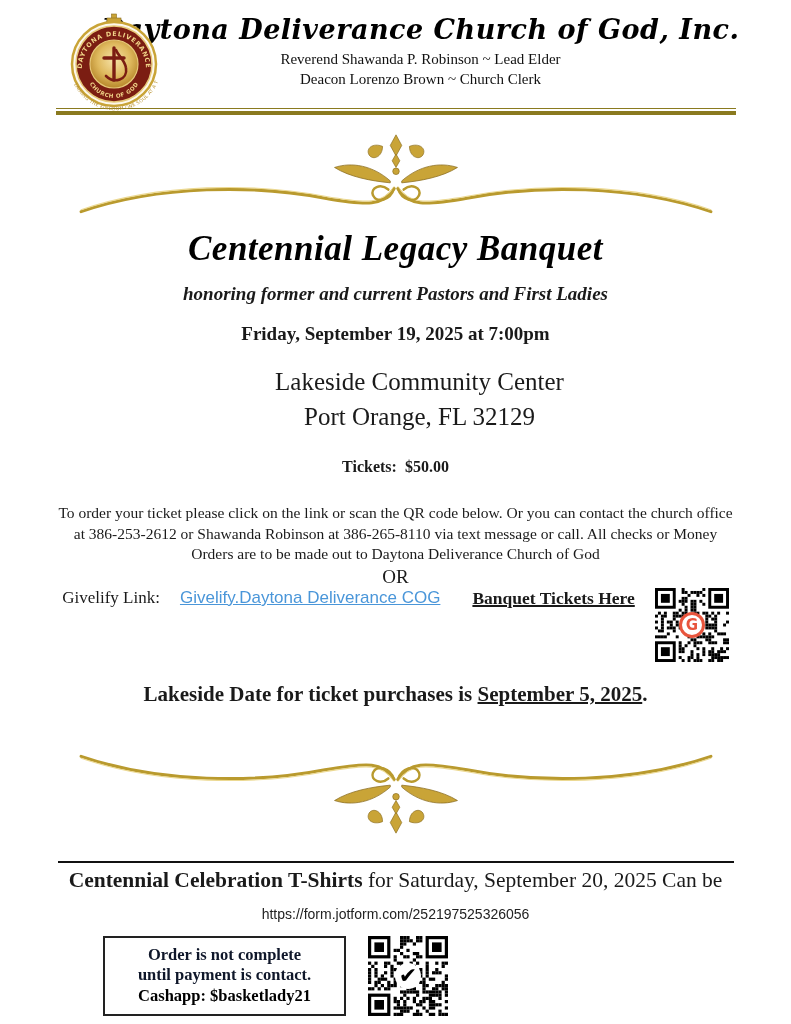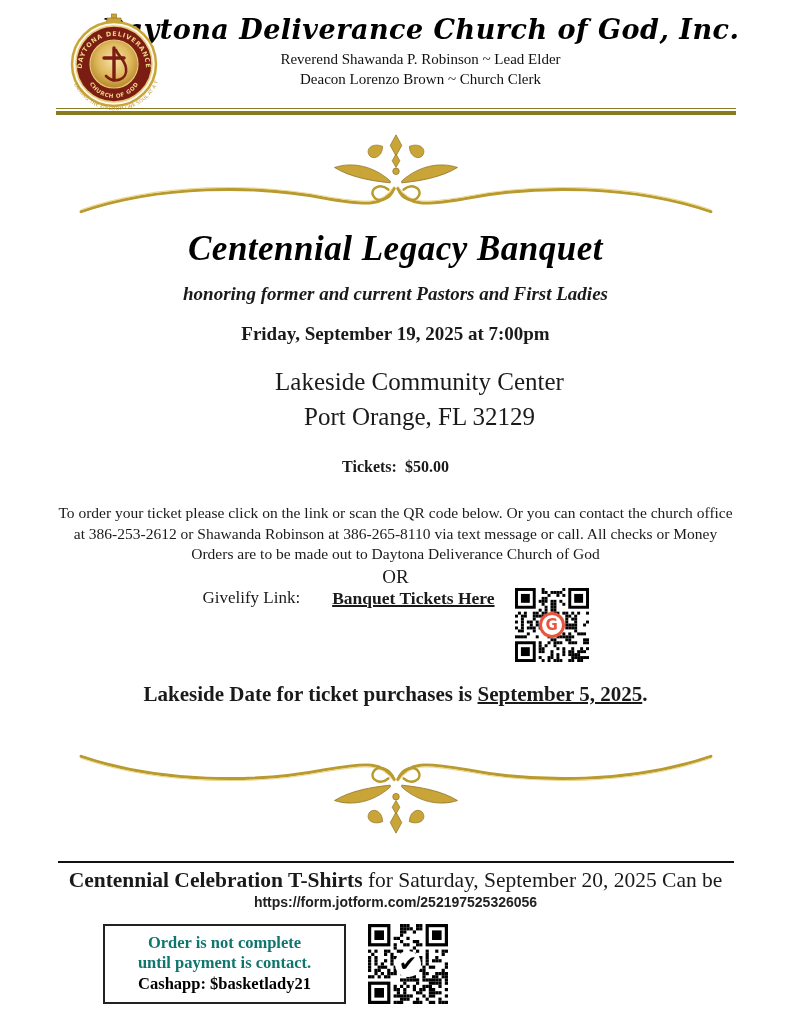--- a/index.html
+++ b/index.html
@@ -59,28 +59,28 @@
   .qr-logo.jotform { width:26px; height:26px; color:#000; font-size:22px; }
 
   .deadline { text-align:center; font-weight:bold; font-size:21px; margin-top:16px; }
   .deadline .date-underline { text-decoration:underline; text-decoration-thickness:2px; }
 
   
   .black-rule { width:676px; height:2px; background:#111; margin:24px auto 0 auto; }
   .tshirt-text { text-align:center; font-size:21.5px; line-height:1.25; margin-top:4px; }
   .tshirt-url {
     text-align:center; font-family:"Liberation Sans", sans-serif;
-    font-weight:bold; font-size:14px; color:#222; margin-top:0; cursor:pointer;
+    font-weight:normal; font-size:14px; color:#222; margin-top:12px; cursor:pointer;
   }
   .warning-row { display:flex; align-items:flex-start; gap:22px; margin:14px 0 0 103px; }
   .warning-box {
     width:243px; border:2px solid #222; background:#fff;
     text-align:center; padding:7px 6px; font-weight:bold; font-size:16.5px; line-height:1.25;
   }
-  .warning-red { color:#0f766e; }
+  .warning-red { color:#0f172a; }
   .warning-cashapp { color:#000; }
 </style>
 </head>
 <body>
 
 <div class="page">
 
   <div class="header">
     <div class="logo-wrap">
       <svg width="108" height="104" viewBox="0 0 108 104">
@@ -171,20 +171,21 @@
     <div>Port Orange, FL 32129</div>
   </div>
 
   <div class="tickets keep-ws">Tickets:  $50.00</div>
 
   <div class="order-paragraph">To order your ticket please click on the link or scan the QR code below. Or you can contact the church office at 386-253-2612 or Shawanda Robinson at 386-265-8110 via text message or call. All checks or Money Orders are to be made out to Daytona Deliverance Church of God</div>
   <div class="or-line">OR</div>
 
   <div class="givelify-row">
     <span class="givelify-label">Givelify Link:</span>
+    <span class="givelify-link">Givelify.Daytona Deliverance COG</span>
     <span class="banquet-here">Banquet Tickets Here</span>
     <span class="qr-wrap">
       <span class="qr"><svg width="74" height="74" viewBox="0 0 74 74" style="display:block">
             <rect width="74" height="74" fill="#fff"></rect>
             <rect x="0" y="0" width="20.72" height="20.72" fill="#000"></rect>
             <rect x="2.96" y="2.96" width="14.8" height="14.8" fill="#fff"></rect>
             <rect x="5.92" y="5.92" width="8.879999999999999" height="8.879999999999999" fill="#000"></rect>
             <rect x="53.28" y="0" width="20.72" height="20.72" fill="#000"></rect>
             <rect x="56.24" y="2.96" width="14.8" height="14.8" fill="#fff"></rect>
             <rect x="59.2" y="5.92" width="8.879999999999999" height="8.879999999999999" fill="#000"></rect>

